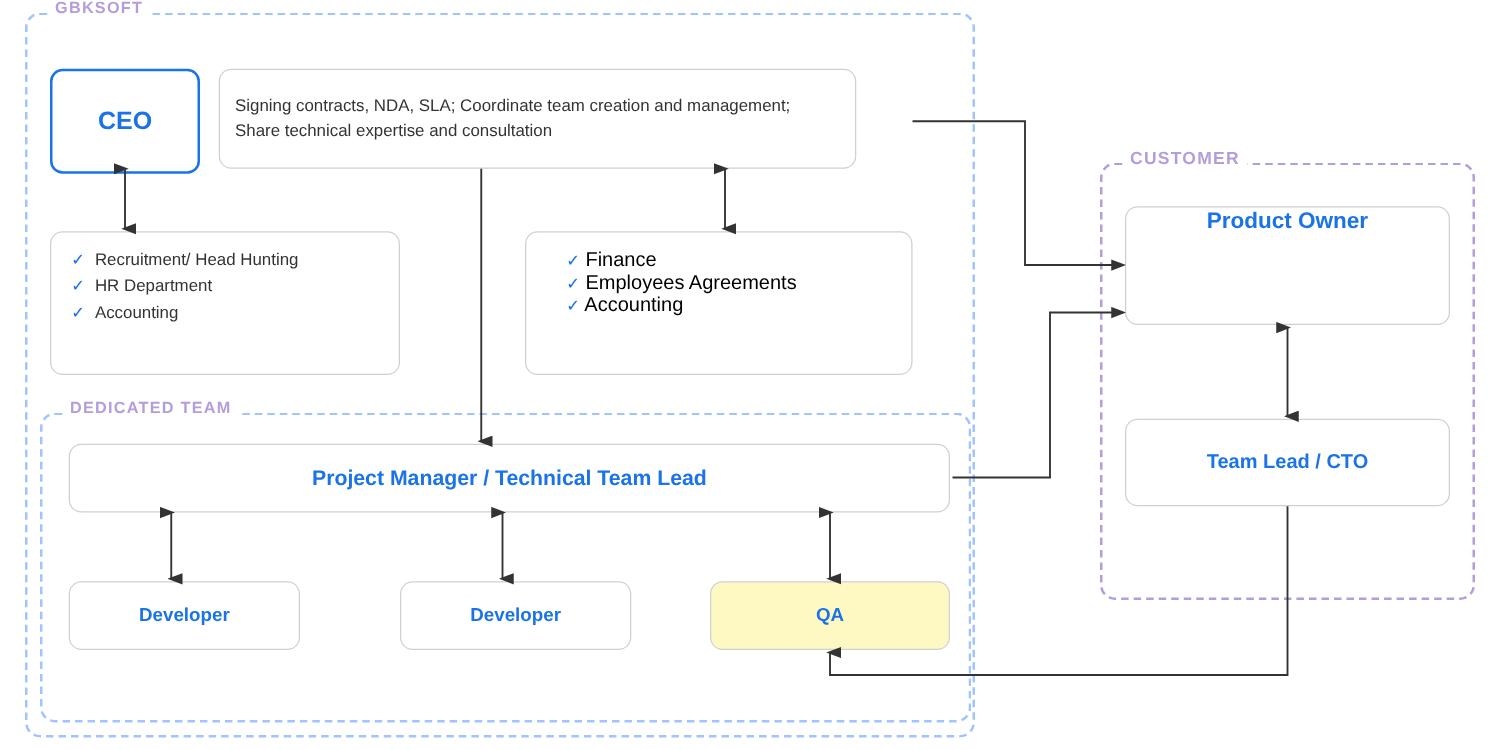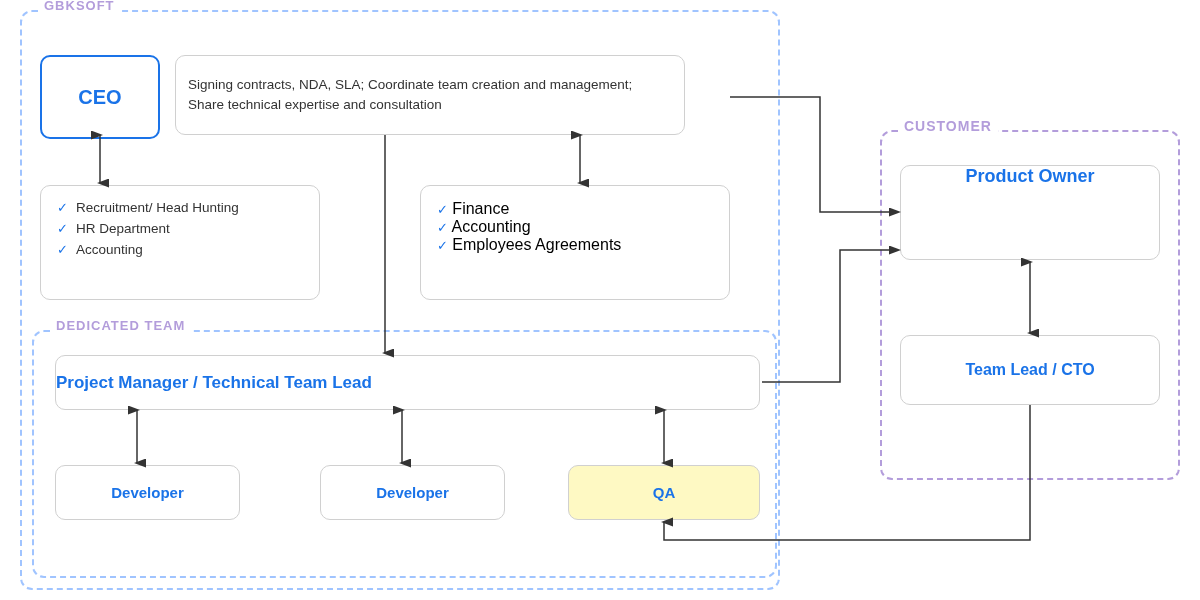--- a/index.html
+++ b/index.html
@@ -130,21 +130,21 @@
     
     .finance-box {
       position: absolute;
       left: 420px;
       top: 185px;
       width: 310px;
       height: 115px;
       border: 1.5px solid #d0d0d0;
       border-radius: 10px;
       background: #fff;
-      padding: 14px 16px;
+      padding: 14px 32px;
     }
 
     
     .dedicated-box {
       position: absolute;
       left: 32px;
       top: 330px;
       width: 745px;
       height: 248px;
       border: 2px dashed #a0c4ff;
@@ -167,21 +167,21 @@
     .pm-card {
       position: absolute;
       left: 55px;
       top: 355px;
       width: 705px;
       height: 55px;
       border: 1.5px solid #d0d0d0;
       border-radius: 10px;
       display: flex;
       align-items: center;
-      justify-content: flex-start;
+      justify-content: center;
       font-size: 17px;
       font-weight: 700;
       color: #1a73e8;
       background: #fff;
     }
 
     
     .dev-card {
       position: absolute;
       width: 185px;
@@ -298,25 +298,25 @@
     </div>
   </div>
 
   <div class="finance-box">
     <div class="check-item">
       <span class="check-icon">✓</span>
       <span>Finance</span>
     </div>
     <div class="check-item">
       <span class="check-icon">✓</span>
+      <span>Employees Agreements</span>
+    </div>
+    <div class="check-item">
+      <span class="check-icon">✓</span>
       <span>Accounting</span>
-    </div>
-    <div class="check-item">
-      <span class="check-icon">✓</span>
-      <span>Employees Agreements</span>
     </div>
   </div>
 
   <div class="dedicated-box">
     <span class="dedicated-label">DEDICATED TEAM</span>
   </div>
 
   <div class="pm-card">
     <span>Project Manager / Technical Team Lead</span>
   </div>

